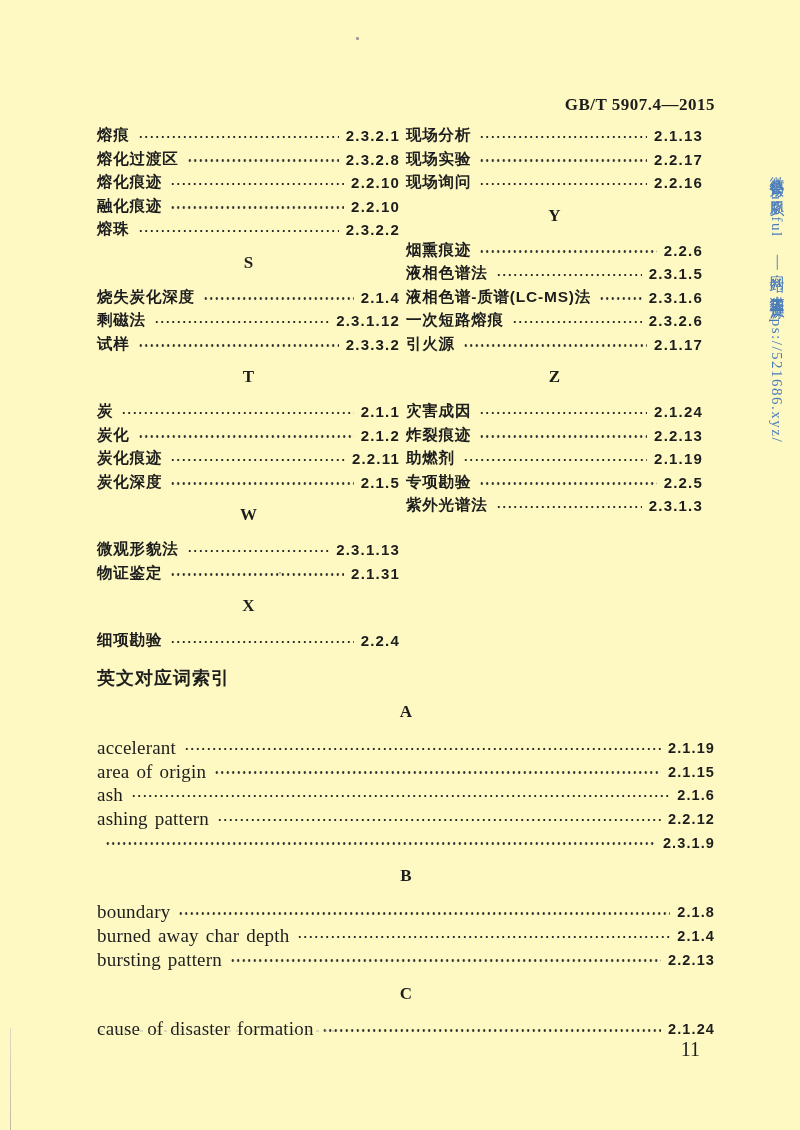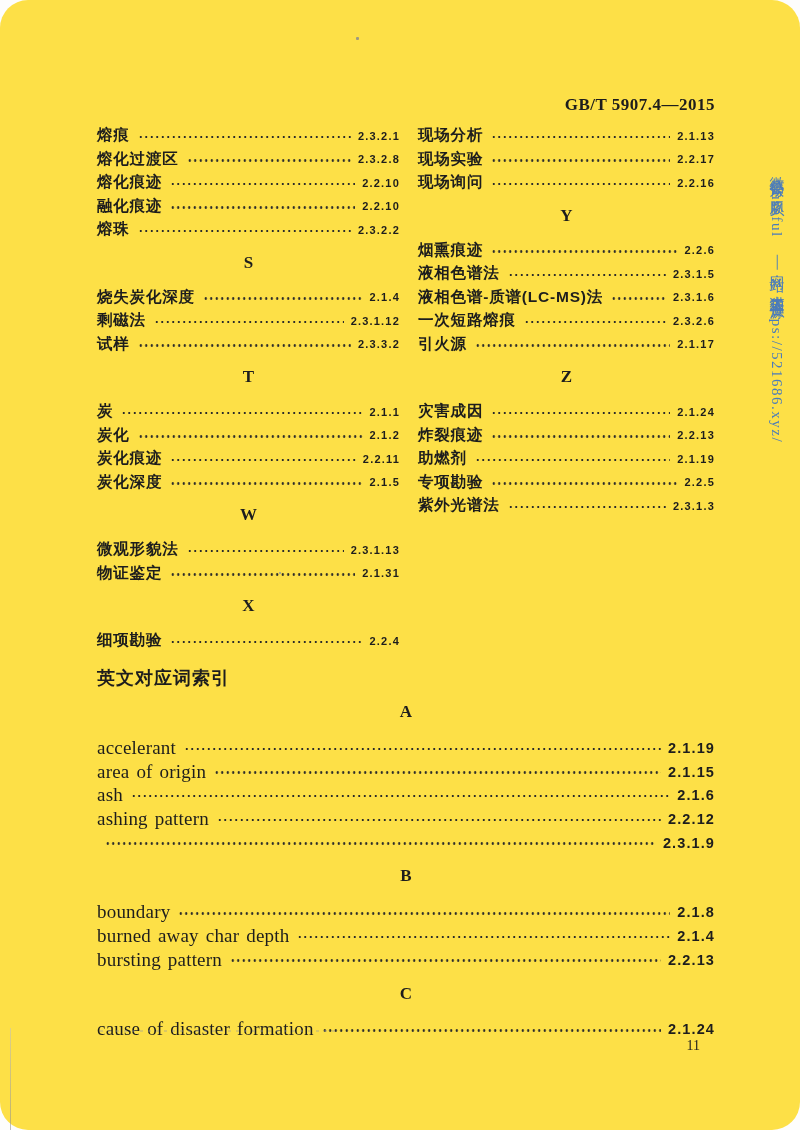--- a/index.html
+++ b/index.html
@@ -4,50 +4,50 @@
 <style>
   html,body{margin:0;padding:0;}
   body{
     width:800px;height:1130px;
     background:#fdfdfc;
     font-family:"Liberation Sans",sans-serif;
     color:#1d1d1d;
     position:relative;
     overflow:hidden;
   }
-  .page{position:absolute;inset:0;background:#fde047;border-radius:28px;}
+  .page{position:absolute;inset:0;background:#fef9c3;}
 
   .std-header{
     position:absolute;top:95px;right:85px;
     font-family:"Liberation Serif",serif;
     font-weight:bold;font-size:17px;letter-spacing:.5px;
     white-space:nowrap;
   }
 
   .cn-columns{
     position:absolute;top:124px;left:97px;width:618px;
     display:flex;
   }
   .cn-col{display:flex;flex-direction:column;}
-  .cn-col.left{width:303px;margin-right:18px;}
+  .cn-col.left{width:303px;margin-right:6px;}
   .cn-col.right{width:297px;}
 
   .index-row{
     display:flex;align-items:center;height:23.5px;
     font-size:15.5px;font-weight:bold;
   }
   .index-row .label{white-space:nowrap;letter-spacing:.8px;}
   .leader{
     flex:1;height:23.5px;margin:2px 7px 0 8px;min-width:12px;
     background-image:radial-gradient(circle,#2a2a2a 1.05px,transparent 1.45px);
     background-size:5.5px 23.5px;
     background-position:left center;
     background-repeat:repeat-x;
   }
-  .index-row .ref{white-space:nowrap;letter-spacing:1.2px;font-size:11px;}
+  .index-row .ref{white-space:nowrap;letter-spacing:1.2px;font-size:15px;}
 
   .section-letter{
     height:22px;margin:11px 0;text-align:center;
     font-family:"Liberation Serif",serif;
     font-weight:bold;font-size:17px;
   }
 
   .en-index{position:absolute;top:666px;left:97px;width:618px;}
   .en-title{
     height:24px;font-size:18px;font-weight:bold;letter-spacing:1px;
@@ -60,21 +60,21 @@
   .en-row{display:flex;align-items:center;height:23.7px;}
   .en-row .label{
     font-family:"Liberation Serif",serif;
     font-weight:normal;font-size:19px;
     white-space:nowrap;letter-spacing:.2px;word-spacing:2px;
   }
   .en-row .ref{white-space:nowrap;letter-spacing:1.1px;font-size:14.5px;font-weight:bold;}
 
   .page-number{
     position:absolute;top:1038px;right:100px;
-    font-family:"Liberation Serif",serif;font-size:14px;text-align:right;
+    font-family:"Liberation Serif",serif;font-size:20px;text-align:right;
   }
 
   .watermark{
     position:absolute;top:165px;right:14px;height:560px;
     writing-mode:vertical-rl;text-orientation:mixed;
     font-family:"Liberation Serif",serif;
     font-size:15px;letter-spacing:1.5px;
     white-space:nowrap;
   }
 

